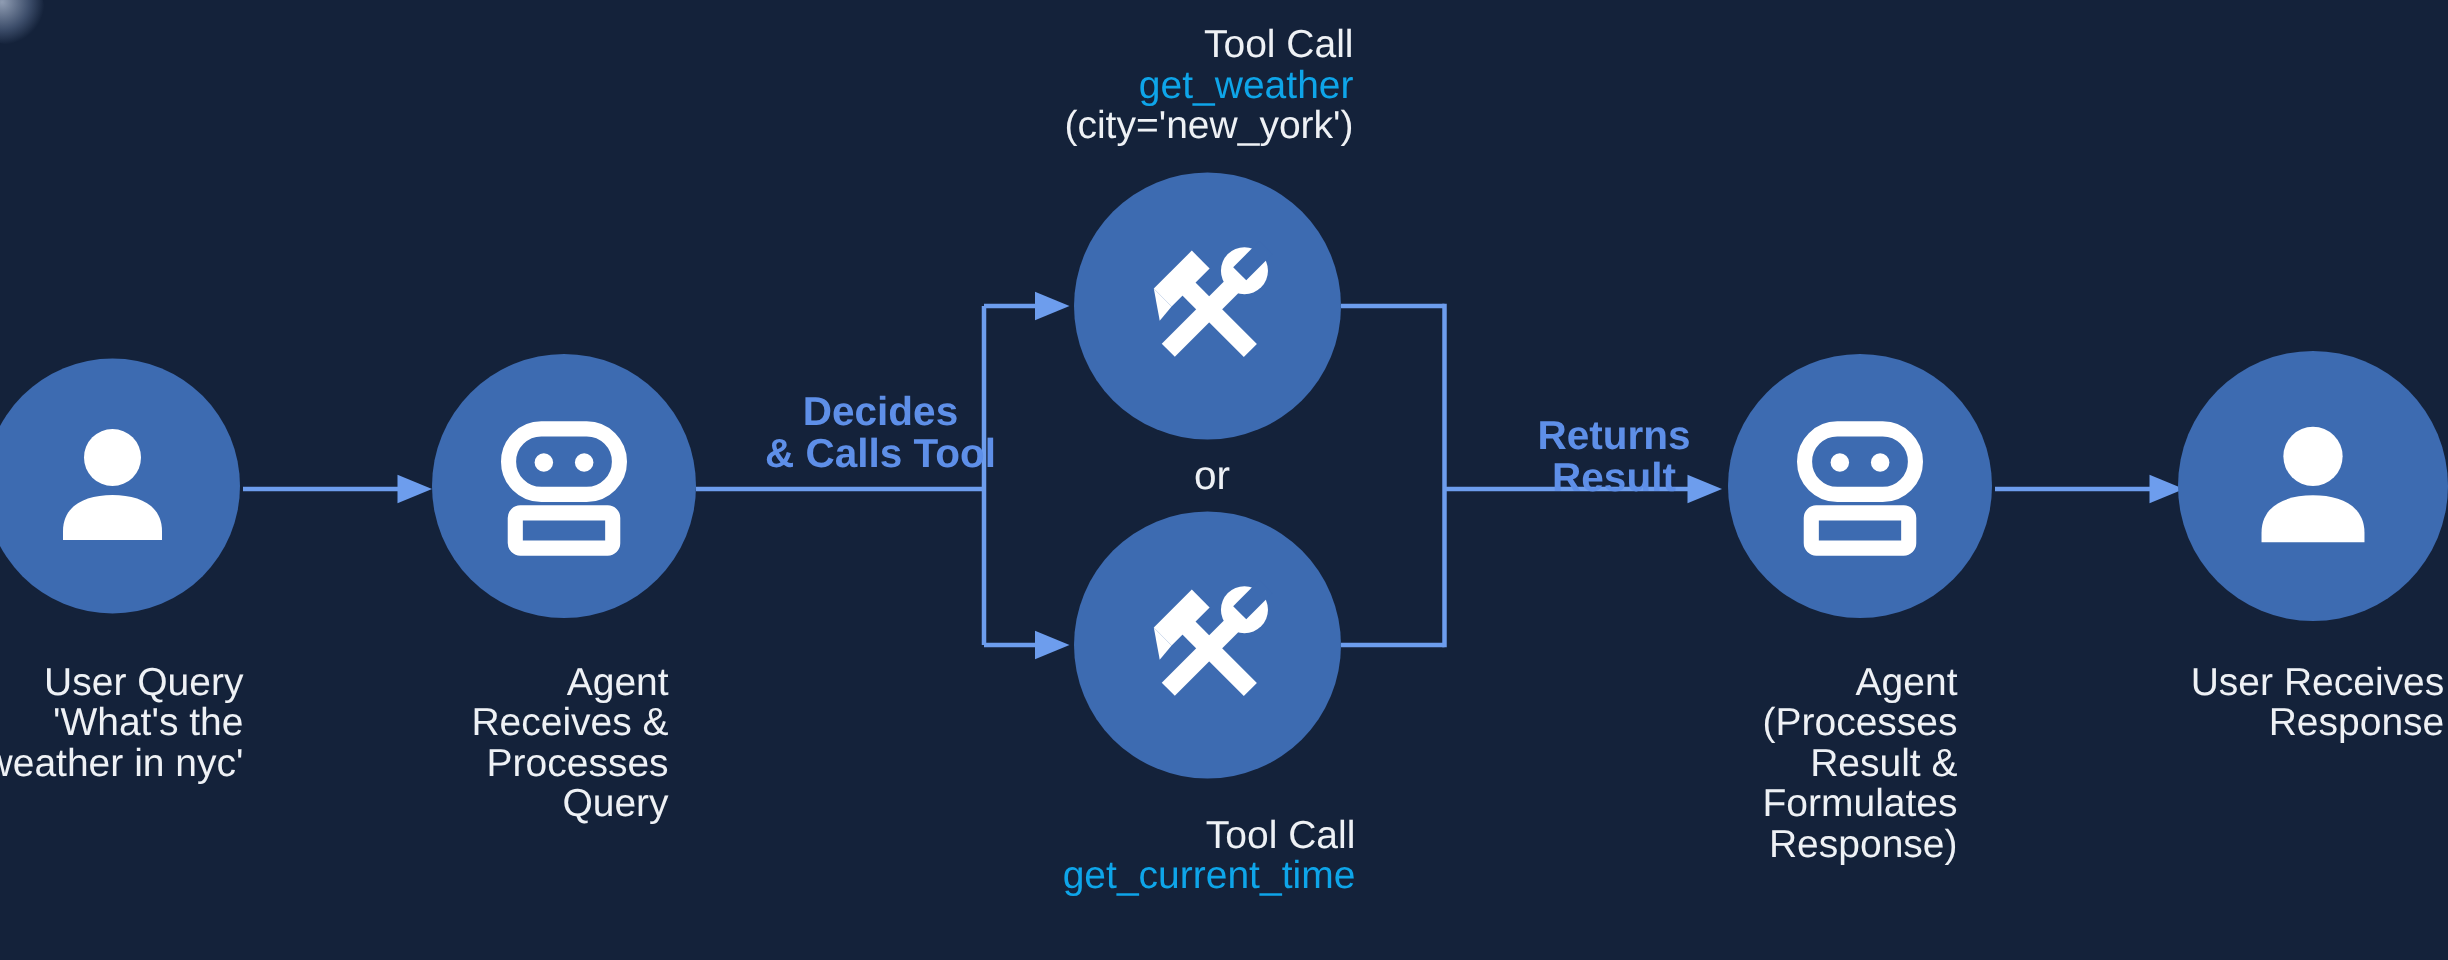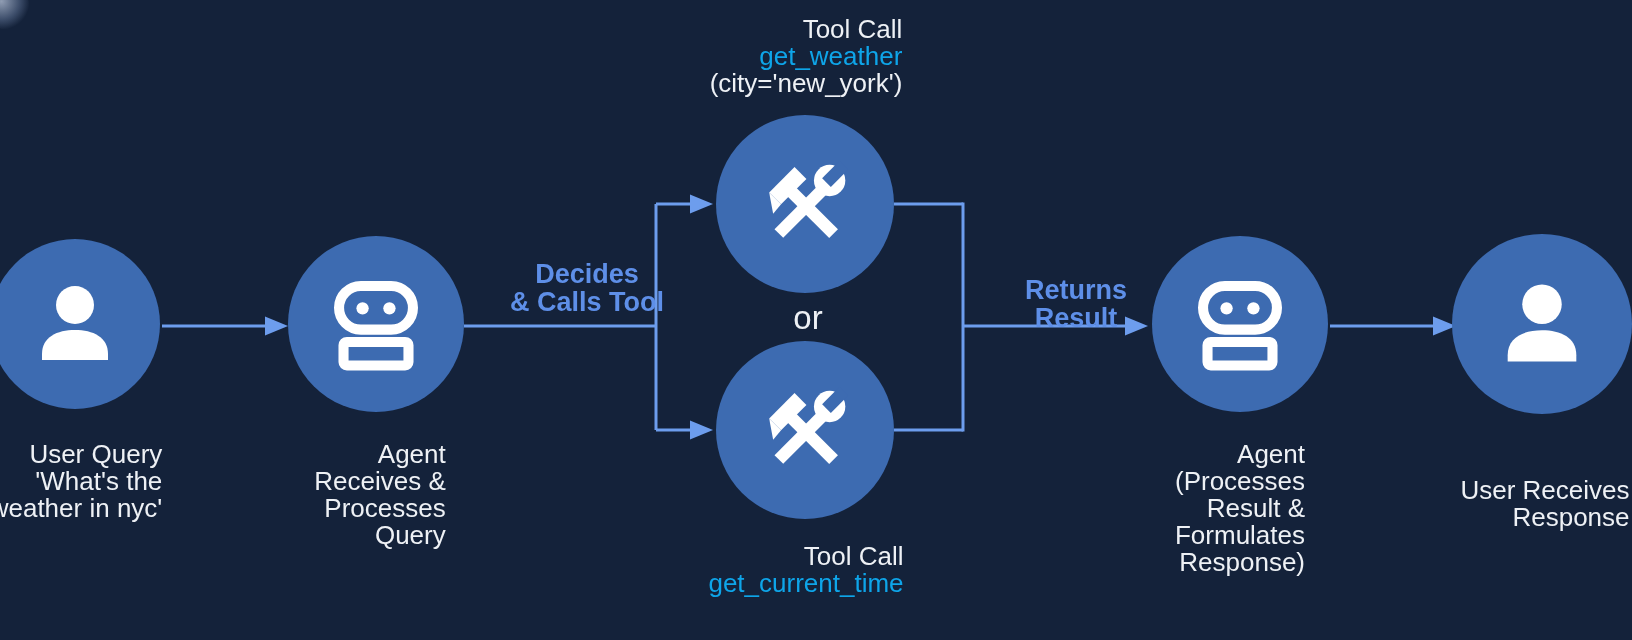--- a/index.html
+++ b/index.html
@@ -55,21 +55,21 @@
     font-weight: 700;
     font-size: 27px;
     line-height: 28px;
     white-space: nowrap;
     margin-left: 24px;
   }
   .or-label {
     position: absolute;
     transform: translateX(-50%);
     color: #eef1f5;
-    font-size: 33px;
+    font-size: 27px;
     line-height: 27px;
   }
 </style>
 </head>
 <body>
 
 <div class="stage">
 
   <div class="corner-artifact"></div>
 
@@ -190,21 +190,21 @@
   <div class="edge-label" style="left:563px; top:260px;">
     <div>Decides</div>
     <div>&amp; Calls Tool</div>
   </div>
 
   <div class="edge-label" style="left:1052px; top:276px;">
     <div>Returns</div>
     <div>Result</div>
   </div>
 
-  <div class="label" style="left:1545px; top:441px;margin-top:36px;">
+  <div class="label" style="left:1545px; top:441px;">
     <div>User Receives</div>
     <div>Response</div>
   </div>
 
   <div class="label" style="left:1240px; top:441px;">
     <div>Agent</div>
     <div>(Processes</div>
     <div>Result &amp;</div>
     <div>Formulates</div>
     <div>Response)</div>

